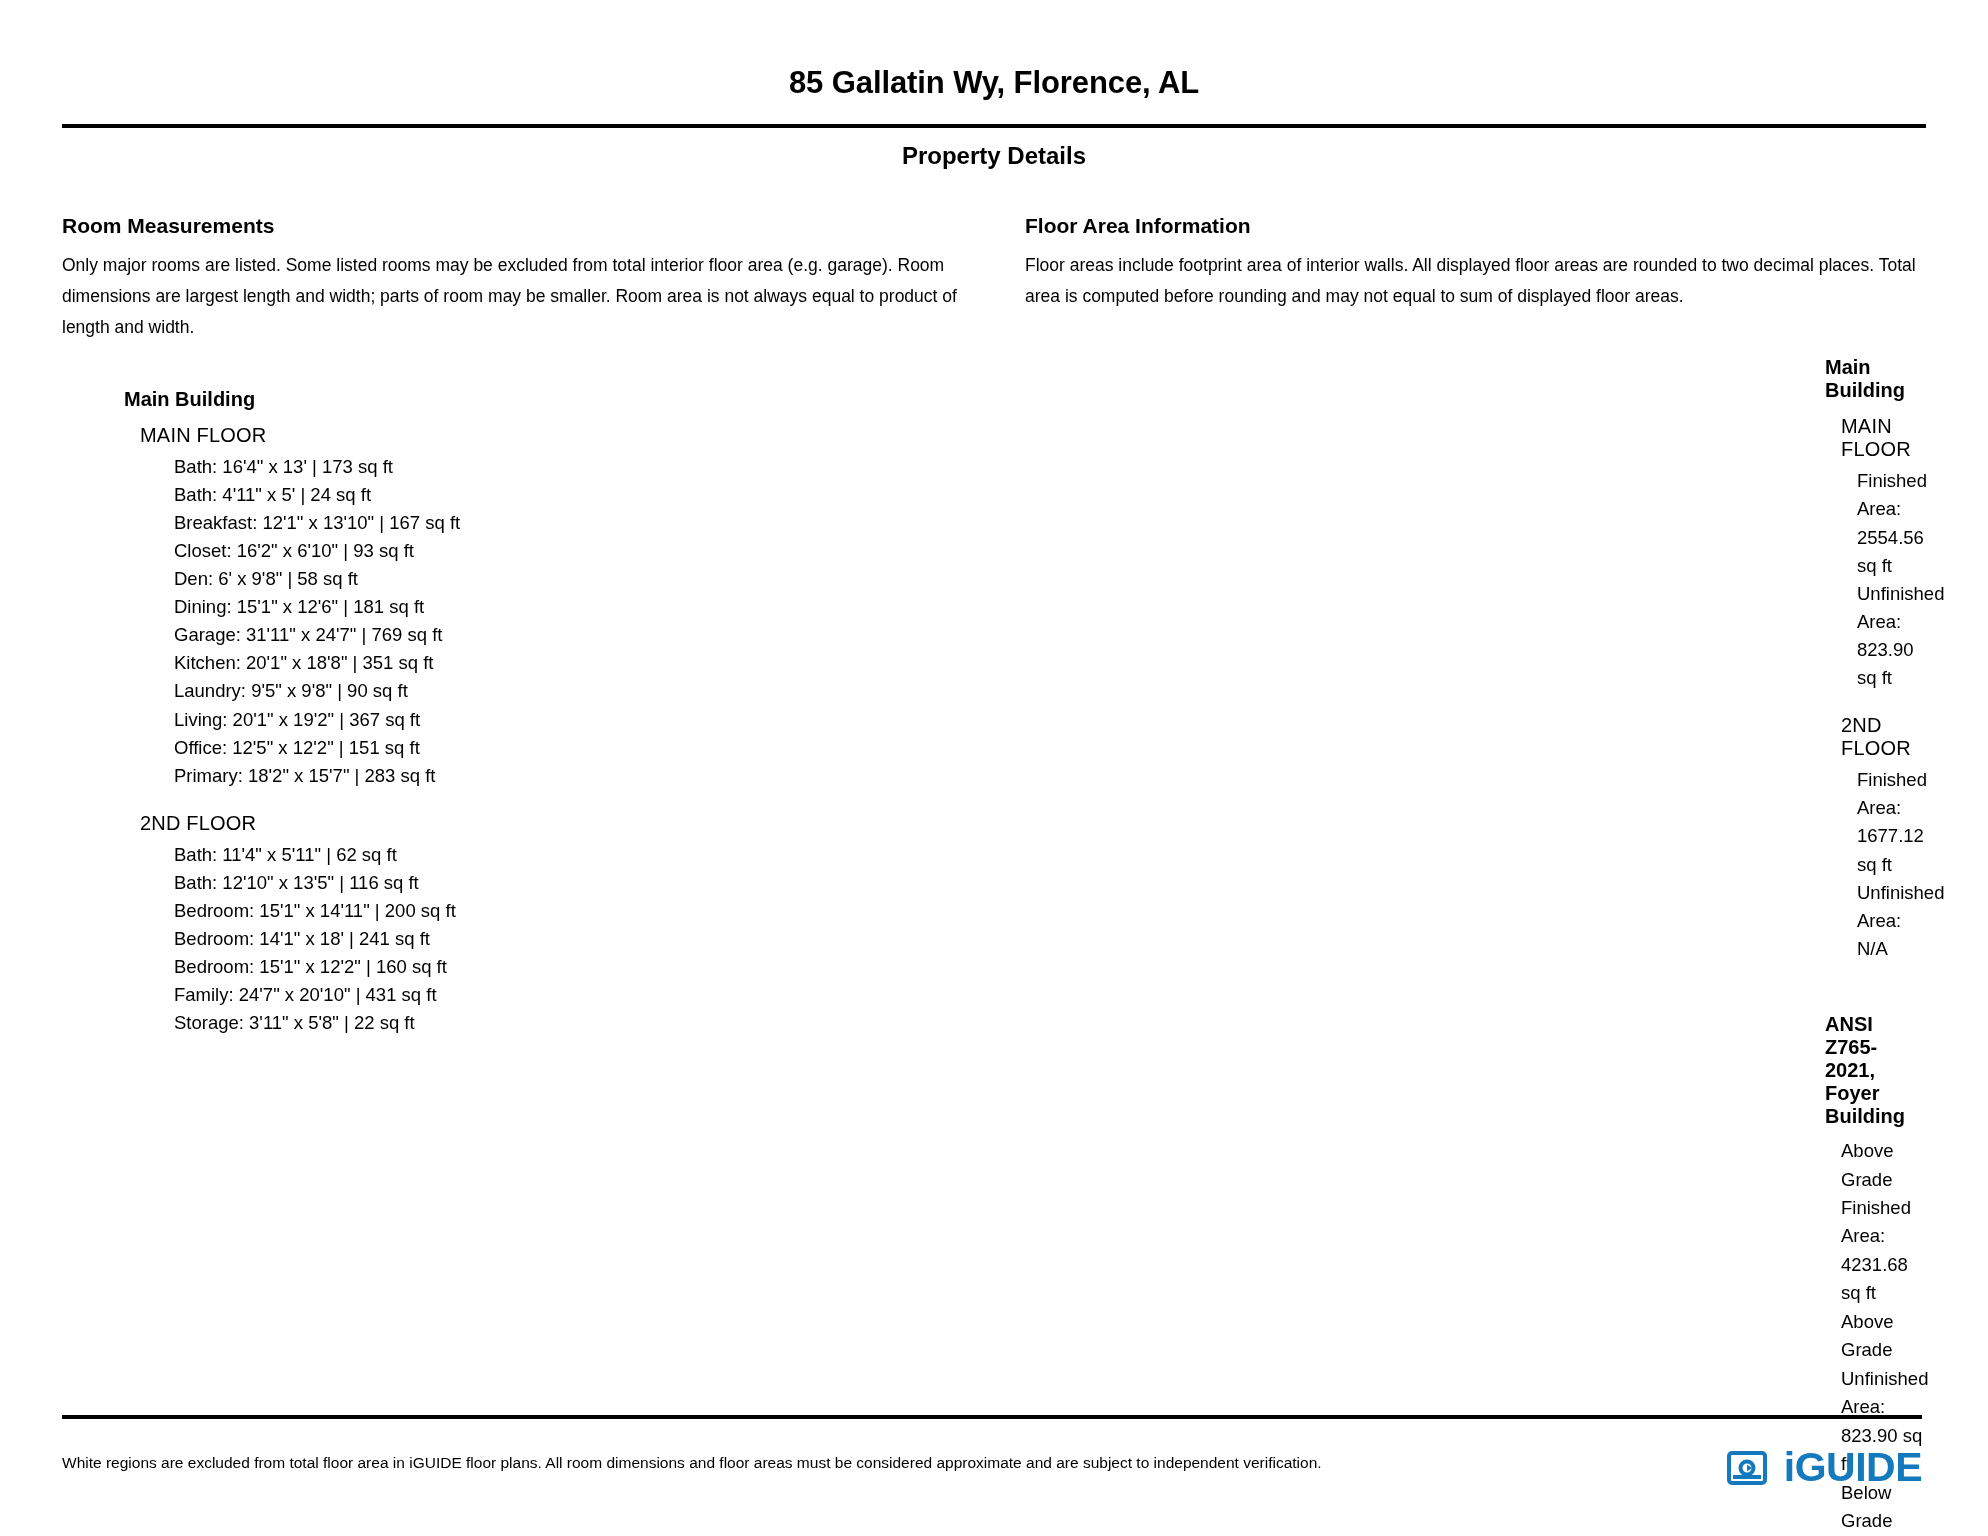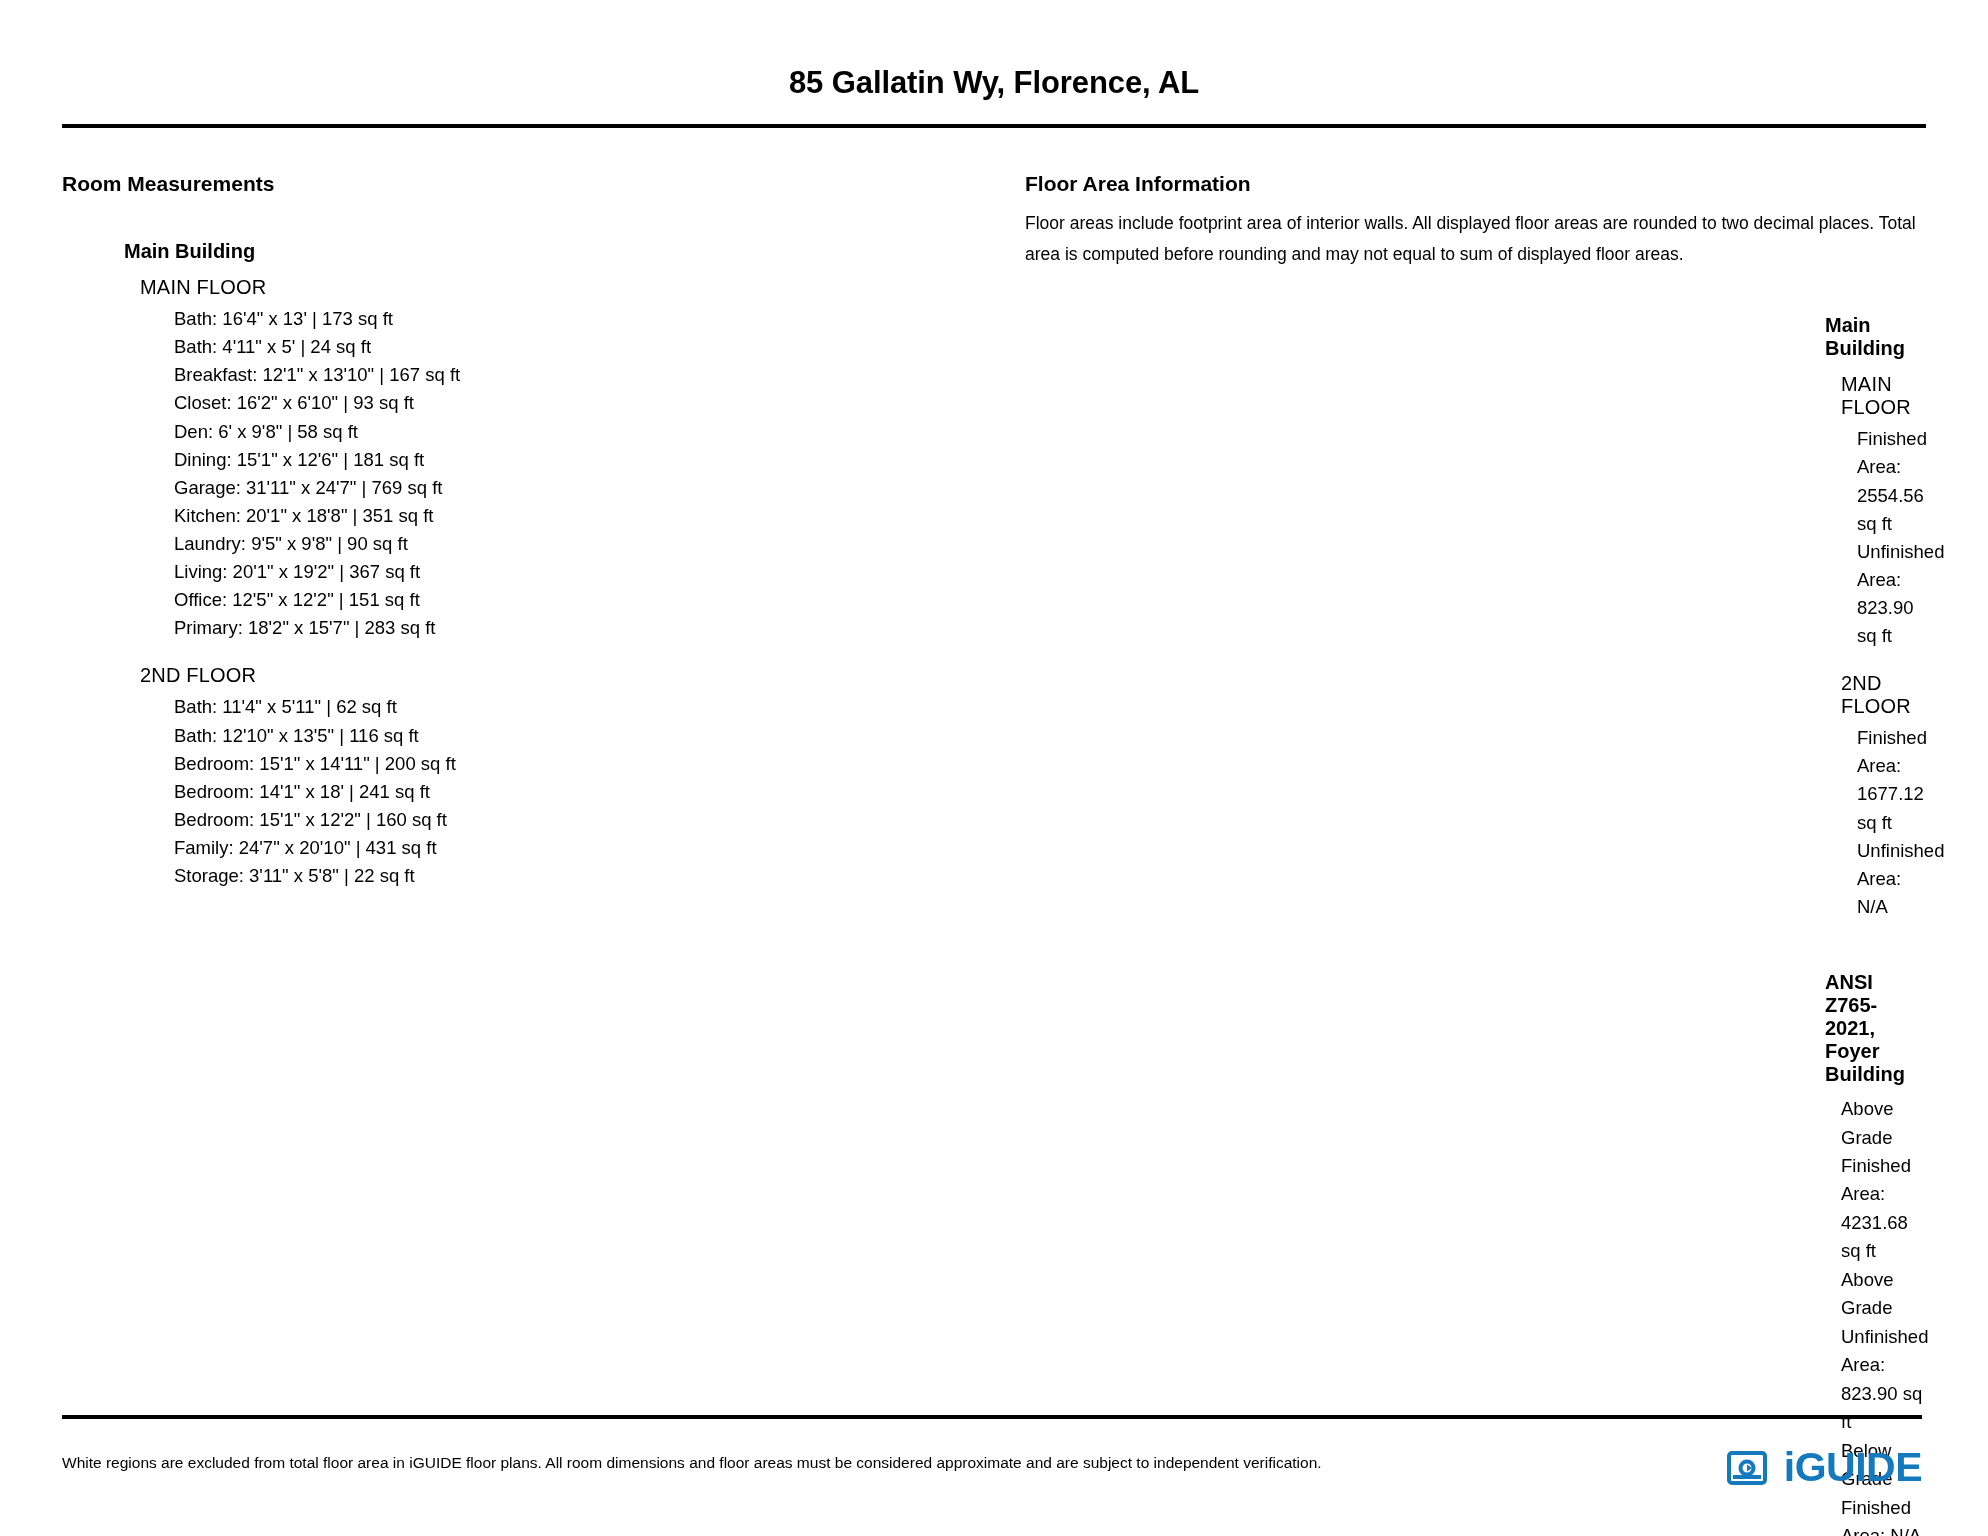--- a/index.html
+++ b/index.html
@@ -148,25 +148,27 @@
     line-height: 1;
   }
 </style>
 </head>
 <body>
 
 <div class="page">
 
   <div class="doc-title">85 Gallatin Wy, Florence, AL</div>
   <div class="title-rule"></div>
+  <div class="doc-subtitle">Property Details</div>
 
   <div class="columns">
 
     <div class="col-left">
       <div class="section-heading">Room Measurements</div>
+      <div class="section-note">Only major rooms are listed. Some listed rooms may be excluded from total interior floor area (e.g. garage). Room dimensions are largest length and width; parts of room may be smaller. Room area is not always equal to product of length and width.</div>
 
       <div class="building-block">
         <div class="building-name">Main Building</div>
 
         <div class="floor-block">
           <div class="floor-name">MAIN FLOOR</div>
           <div class="entry">Bath: 16'4" x 13' | 173 sq ft</div>
           <div class="entry">Bath: 4'11" x 5' | 24 sq ft</div>
           <div class="entry">Breakfast: 12'1" x 13'10" | 167 sq ft</div>
           <div class="entry">Closet: 16'2" x 6'10" | 93 sq ft</div>

